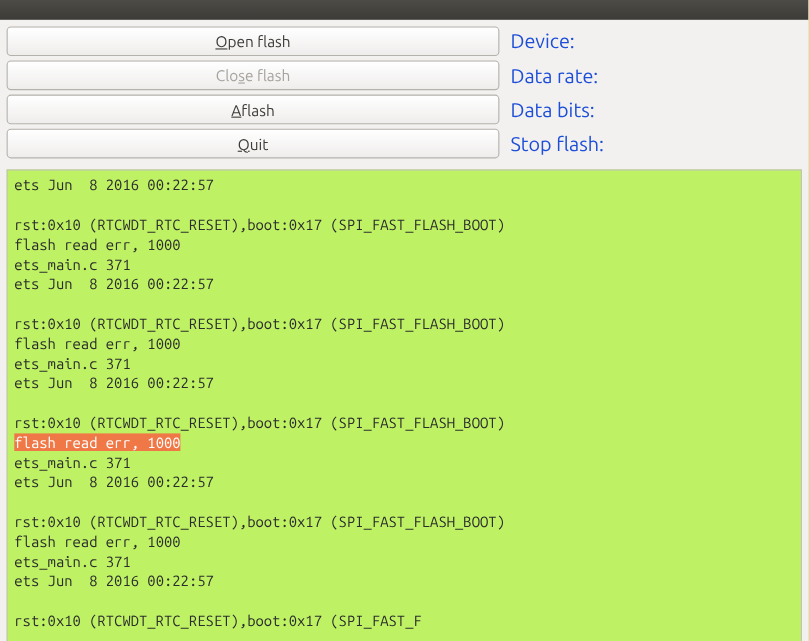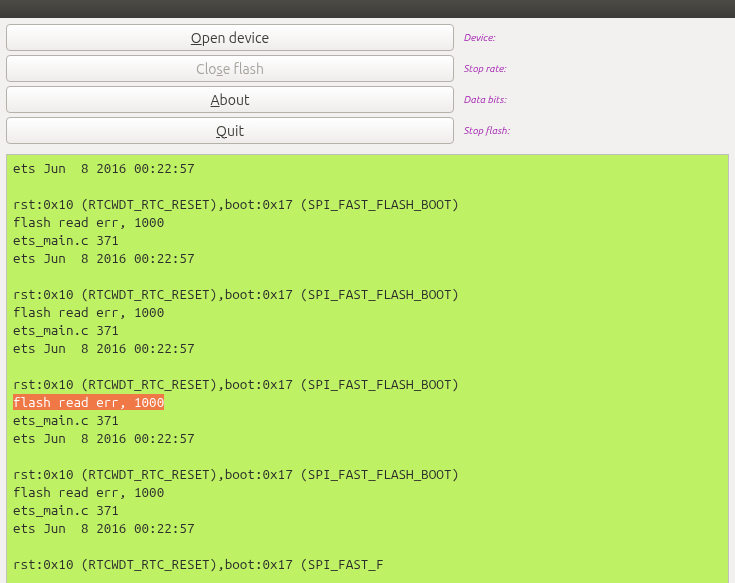--- a/index.html
+++ b/index.html
@@ -48,23 +48,22 @@
       font-family: inherit;
     }
     .btn.disabled {
       color: #a6a39d;
       cursor: default;
     }
     .mnemonic {
       text-decoration: underline;
     }
     .info-label {
-      color: #a21caf;
-      font-size: 10px;
-      font-style: italic;
+      color: #1d4ed8;
+      font-size: 18px;
     }
     .terminal {
       background: #bef264;
       border: 1px solid #c2c0bb;
       height: 452px;
       padding: 4px 6px;
       overflow: hidden;
       font-family: "Ubuntu Mono", "Courier New", monospace;
       font-size: 13.5px;
       line-height: 18px;
@@ -81,39 +80,39 @@
 
 <div class="titlebar"></div>
 
 <div class="content">
   <div class="controls">
 
     <div class="control-row">
       <button class="btn">
           <span></span>
           <span class="mnemonic">O</span>
-          <span>pen device</span>
+          <span>pen flash</span>
         </button>
       <span class="info-label">Device:</span>
     </div>
 
     <div class="control-row">
       <button class="btn disabled">
           <span>Clo</span>
           <span class="mnemonic">s</span>
           <span>e flash</span>
         </button>
-      <span class="info-label">Stop rate:</span>
+      <span class="info-label">Data rate:</span>
     </div>
 
     <div class="control-row">
       <button class="btn">
           <span></span>
           <span class="mnemonic">A</span>
-          <span>bout</span>
+          <span>flash</span>
         </button>
       <span class="info-label">Data bits:</span>
     </div>
 
     <div class="control-row">
       <button class="btn">
           <span></span>
           <span class="mnemonic">Q</span>
           <span>uit</span>
         </button>

